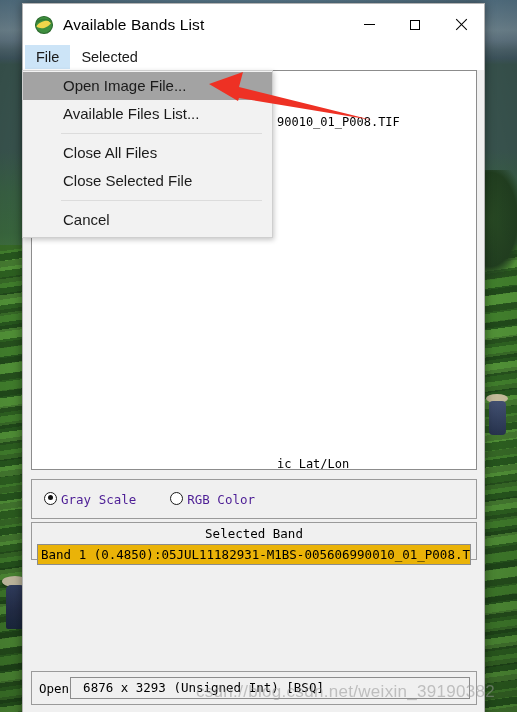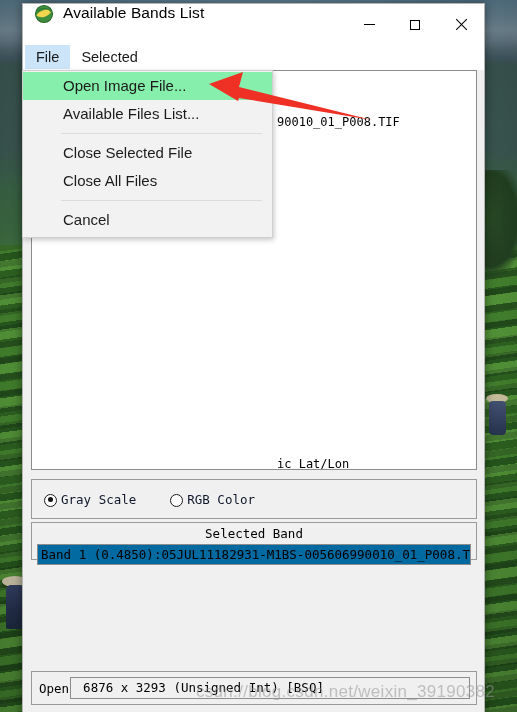--- a/index.html
+++ b/index.html
@@ -85,21 +85,21 @@
     left: 22px; top: 3px;
     width: 463px; height: 730px;
     background: #f0f0f0;
     border: 1px solid #b4b4b4;
     box-shadow: 0 0 10px rgba(0,0,0,0.45);
   }
 
   
   .titlebar {
     height: 41px; background: #ffffff;
-    display: flex; 
+    display: flex; align-items: center;
     position: relative;
   }
   .title-icon {
     width: 20px; height: 20px; margin-left: 11px; margin-right: 9px;
     flex: 0 0 auto;
     position: relative;
   }
   .title-text {
     font-size: 15.5px; color: #000; letter-spacing: .1px;
     white-space: nowrap;
@@ -162,23 +162,23 @@
   
   .mode-group {
     position: absolute; left: 8px; top: 409px;
     width: 446px; height: 40px;
     border: 1px solid #9a9a9a;
     background: #f0f0f0;
     display: flex; align-items: center;
     padding-left: 12px;
   }
   .radio-wrap {
-    display: flex; align-items: flex-end;
-    font-family: "DejaVu Sans Mono", monospace;
-    font-size: 12.5px; color: #0f172a;
+    display: flex; align-items: flex-start;
+    font-family: "DejaVu Sans Mono", monospace;
+    font-size: 12.5px; color: #4c1d95;
     margin-right: 34px; cursor: default;
   }
   .radio {
     width: 13px; height: 13px; border-radius: 50%;
     border: 1.6px solid #1a1a1a; background: #fff;
     margin-right: 4px; position: relative; flex: 0 0 auto;
   }
   .radio.on::after {
     content: ""; position: absolute; left: 2.5px; top: 2.5px;
     width: 5px; height: 5px; border-radius: 50%; background: #111;
@@ -193,21 +193,21 @@
   }
   .band-title {
     text-align: center;
     font-family: "DejaVu Sans Mono", monospace;
     font-size: 12.5px; color: #000;
     margin-top: 3px;
   }
   .band-field {
     margin: 3px 5px 0 5px;
     height: 21px;
-    background: #0369a1;
+    background: #eab308;
     border: 1px solid #8c8c8c;
     font-family: "DejaVu Sans Mono", monospace;
     font-size: 12.5px; color: #000;
     line-height: 19px;
     padding-left: 3px;
     overflow: hidden; white-space: nowrap;
   }
 
   
   .dims-group {
@@ -242,21 +242,21 @@
     box-shadow: 1px 2px 5px rgba(0,0,0,0.22);
     padding: 1px 0 3px 0;
     z-index: 40;
   }
   .dd-item {
     height: 28px; line-height: 28px;
     padding-left: 40px;
     font-size: 15px; color: #1b1b1b;
     cursor: default; white-space: nowrap;
   }
-  .dd-item.highlight { background: #86efac; }
+  .dd-item.highlight { background: #a3a3a3; }
   .dd-sep { height: 1px; background: #dcdcdc; margin: 5px 10px 5px 38px; }
 
   
   #red-arrow {
     position: absolute; left: 0; top: 0;
     width: 517px; height: 712px;
     pointer-events: none; z-index: 60;
   }
 
   
@@ -352,22 +352,22 @@
       <div class="dims-label">Open</div>
       <div class="dims-field">6876 x 3293 (Unsigned Int) [BSQ]</div>
     </div>
 
   </div>
 
   <div class="dropdown">
     <div class="dd-item highlight">Open Image File...</div>
     <div class="dd-item">Available Files List...</div>
     <div class="dd-sep"></div>
+    <div class="dd-item">Close All Files</div>
     <div class="dd-item">Close Selected File</div>
-    <div class="dd-item">Close All Files</div>
     <div class="dd-sep"></div>
     <div class="dd-item">Cancel</div>
   </div>
 
 </div>
 
 <svg id="red-arrow" viewBox="0 0 517 712">
   <path d="M209,84 L243,72 L239,87 L372,120 L239,98 L238,101 Z" fill="#ee3124"></path>
 </svg>
 

